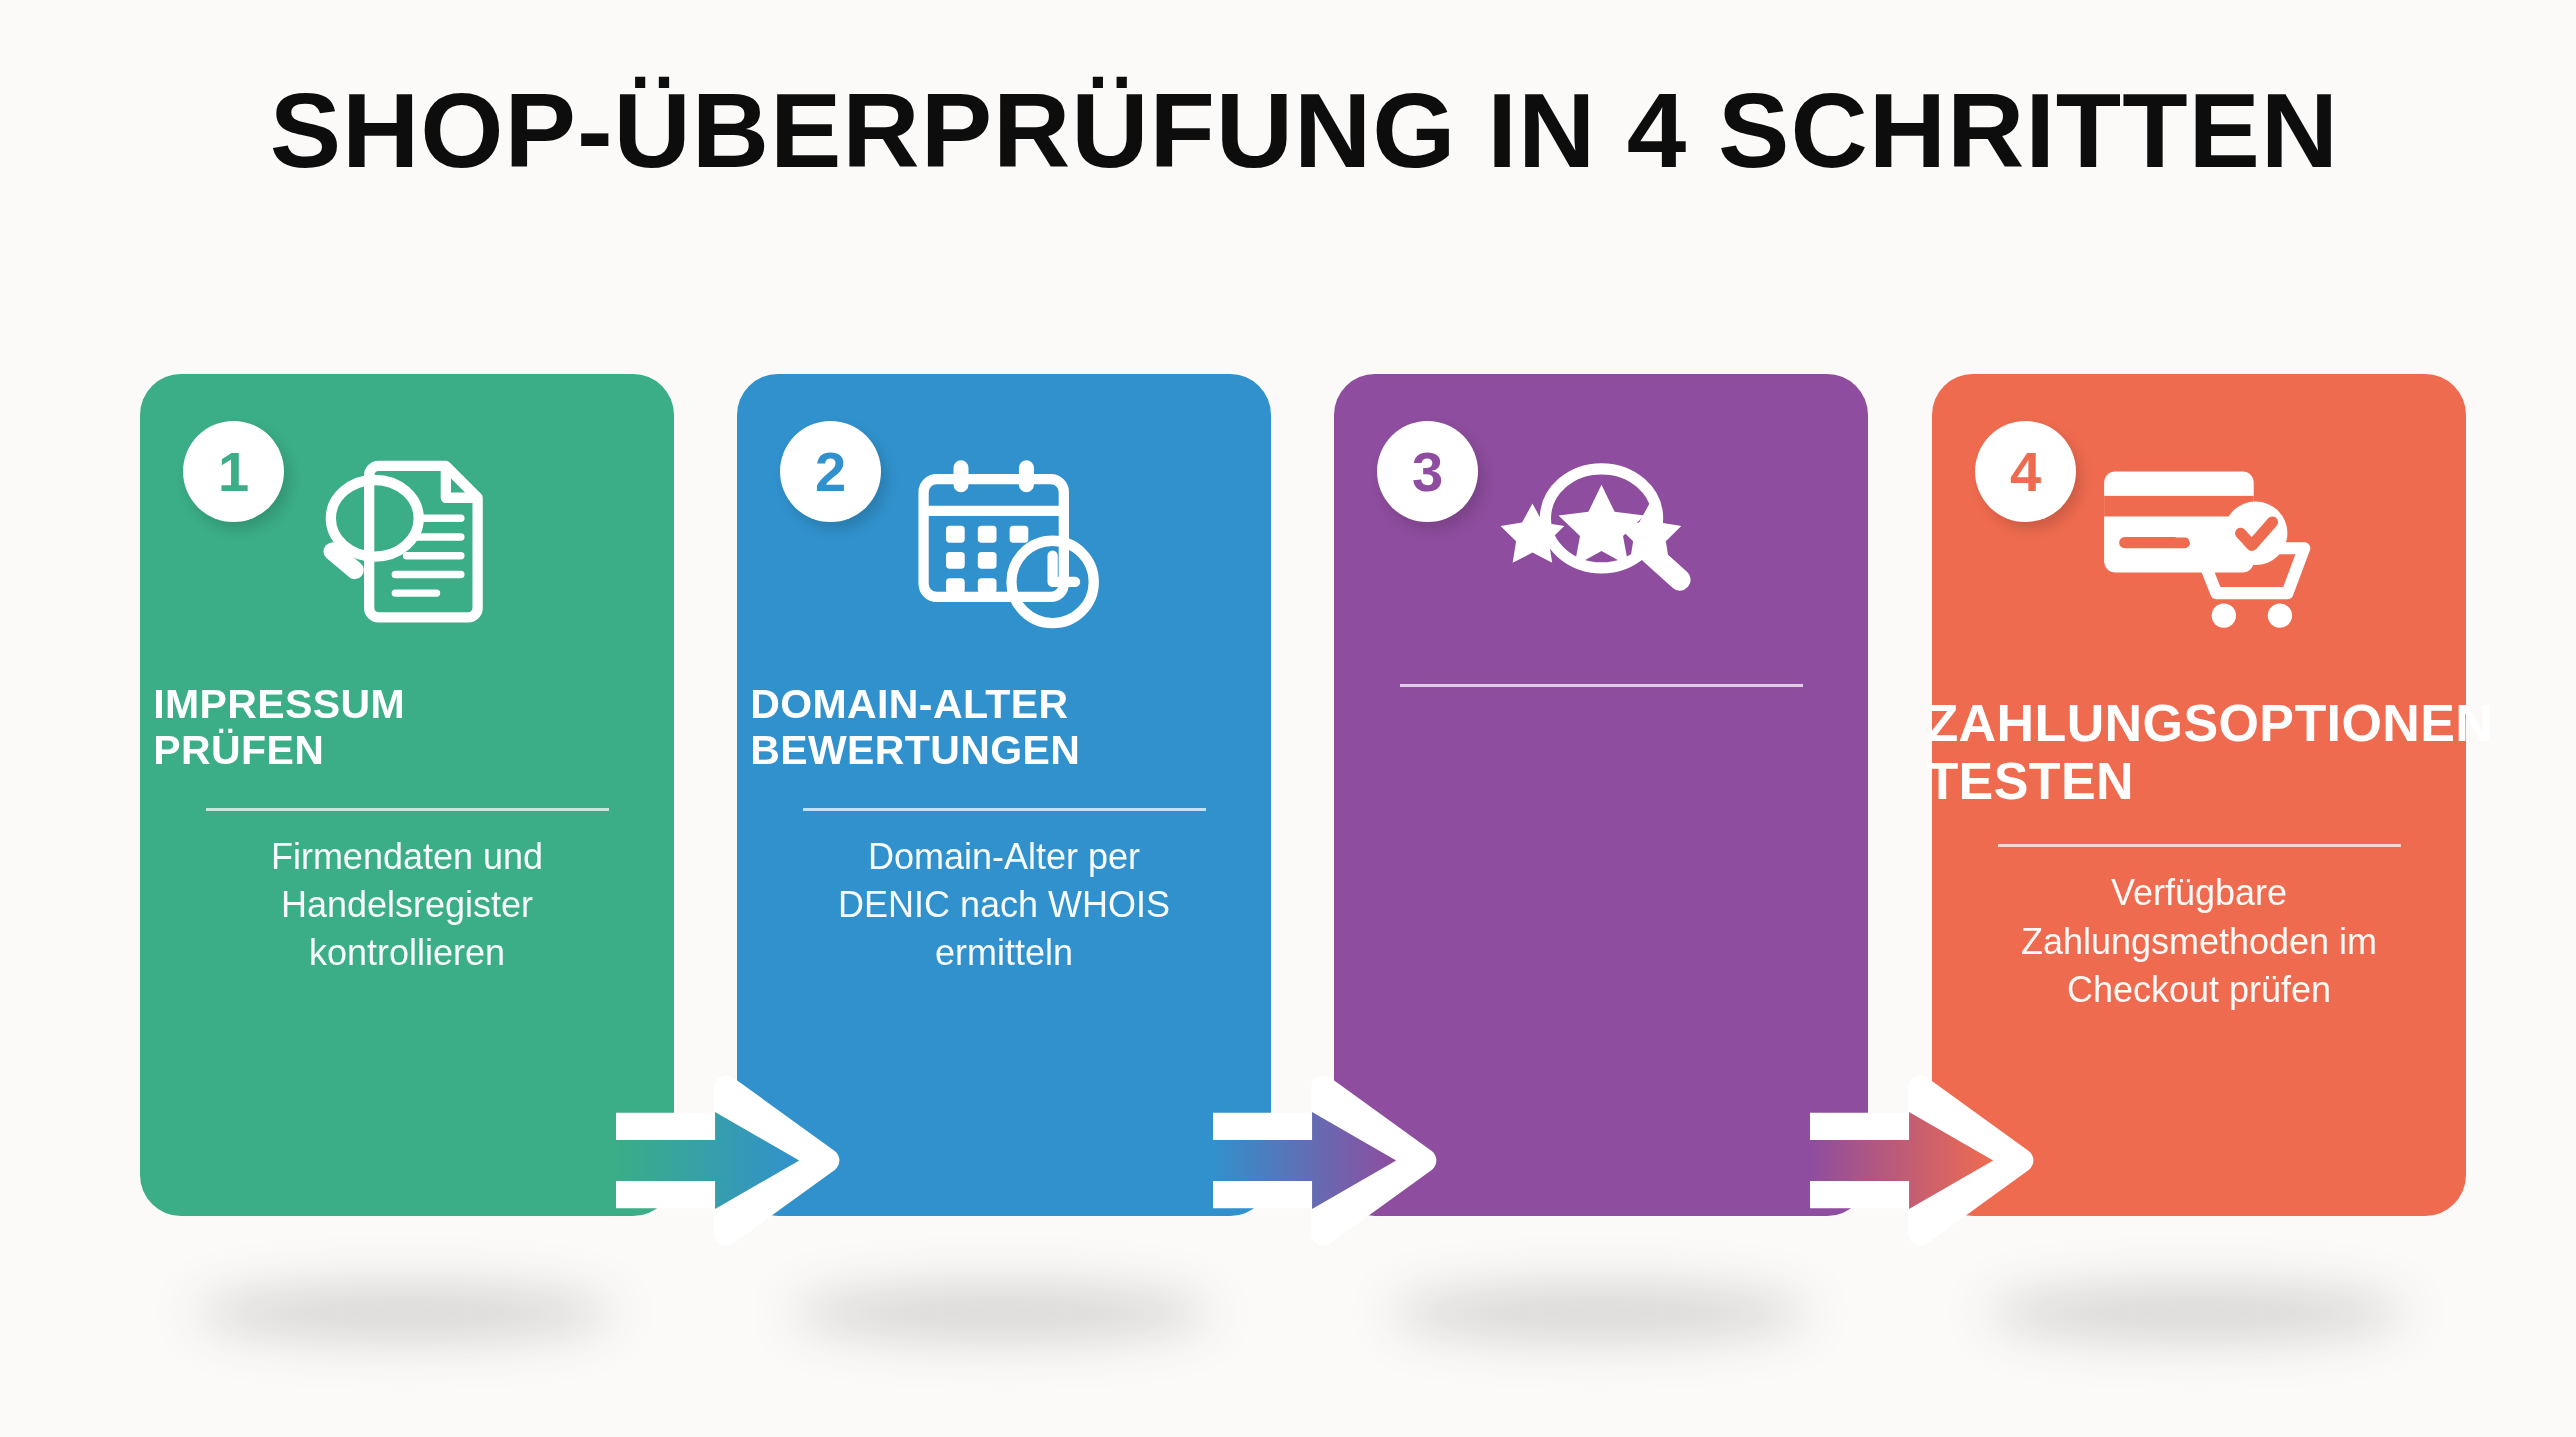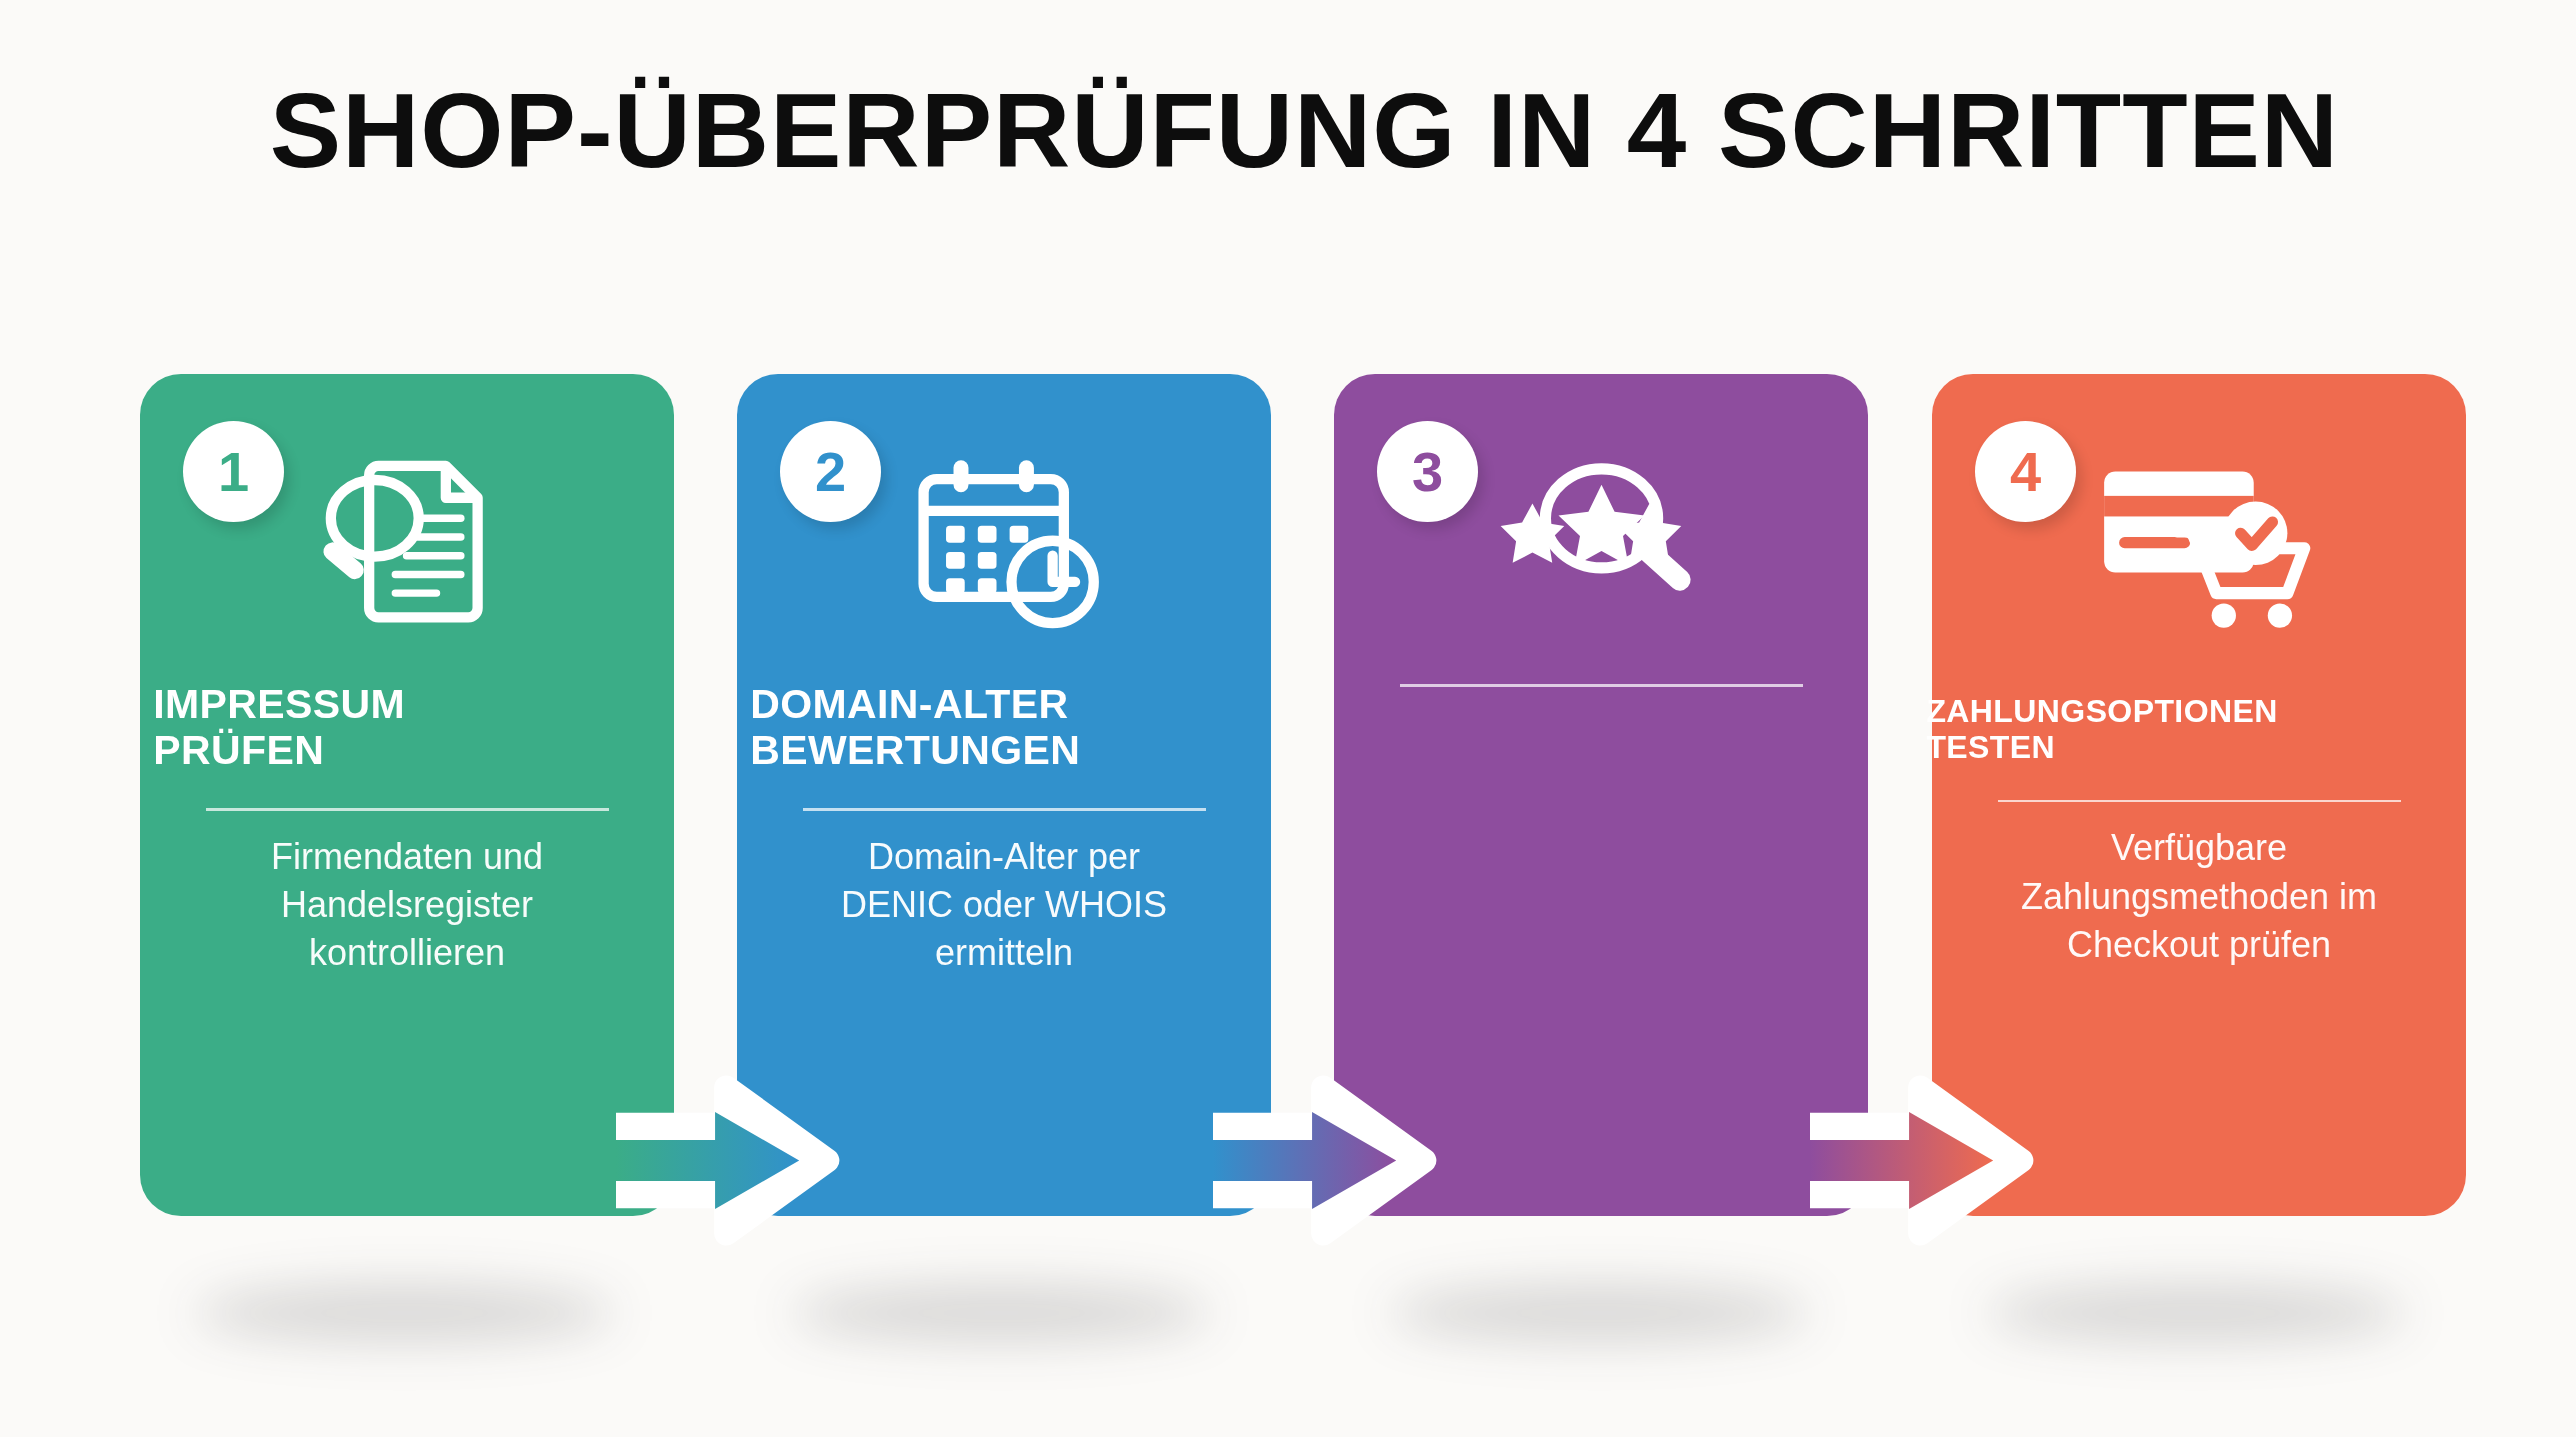--- a/index.html
+++ b/index.html
@@ -122,21 +122,21 @@
     font-weight: 700;
     line-height: 1.12;
     color: #ffffff;
     text-align: left;
     letter-spacing: 0.4px;
     width: 108%;
     white-space: pre-line;
     position: relative;
     z-index: 2;
   }
-  .c4 .card-title { font-size: 32px; width: 116%; margin-top: 44px; }
+  .c4 .card-title { font-size: 52px; width: 116%; margin-top: 44px; }
 
   
   .divider {
     margin-top: 34px;
     width: 403px;
     height: 2.8px;
     background: rgba(255,255,255,0.72);
     flex: none;
   }
 
@@ -227,21 +227,21 @@
 
         <circle cx="162" cy="140" r="44" stroke="#ffffff" stroke-width="11" fill="none"></circle>
         <path d="M162 112 v28 h24" stroke="#ffffff" stroke-width="11" stroke-linecap="round" stroke-linejoin="round" fill="none"></path>
       </svg>
     </div>
 
     <div class="card-title">DOMAIN-ALTER
 BEWERTUNGEN</div>
     <div class="divider"></div>
     <div class="card-body">Domain-Alter per
-DENIC oder WHOIS
+DENIC nach WHOIS
 ermitteln</div>
   </div>
 
   <div class="card c3">
     <div class="badge">3</div>
 
     <div class="icon-box">
       <svg width="215" height="187" viewBox="0 0 230 200" fill="none">
 
         <path d="M36 48 l12 22 25 4 -18 18 4 25 -23 -12 -23 12 4 -25 -18 -18 25 -4z" fill="#ffffff" transform="translate(8,12) scale(0.92)"></path>

